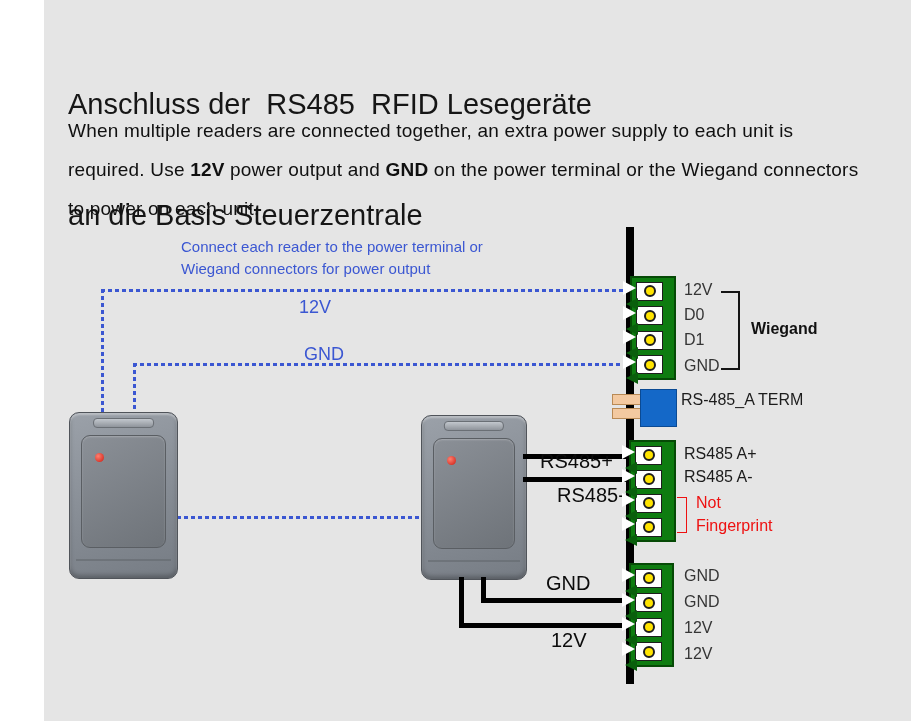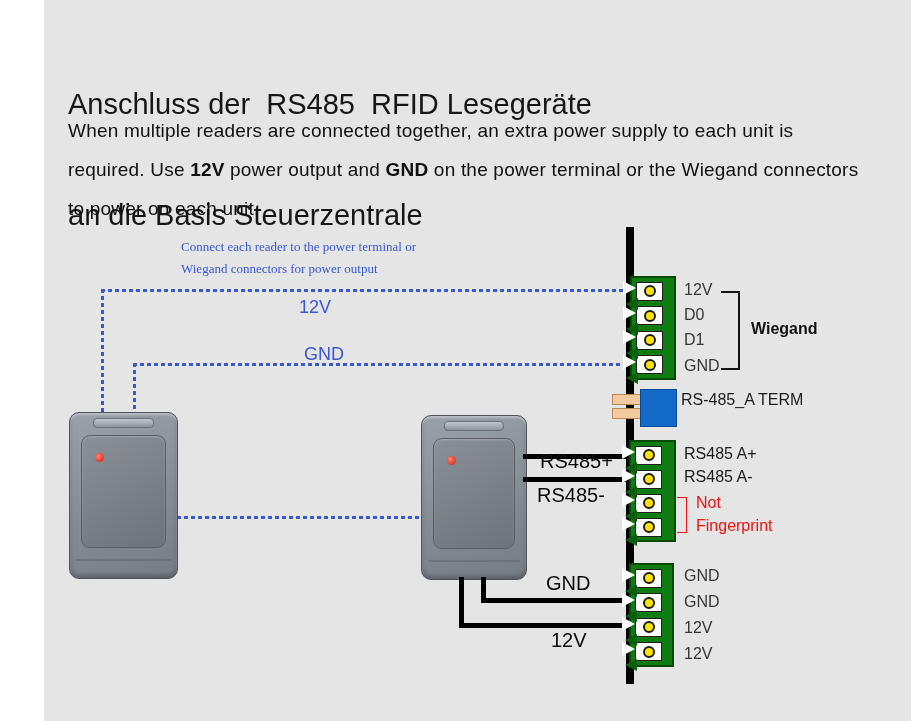--- a/index.html
+++ b/index.html
@@ -16,21 +16,21 @@
     position:relative;width:911px;height:721px;background:#e5e5e5;overflow:hidden;
     font-family:"Liberation Sans","DejaVu Sans",sans-serif;color:#1a1a1a;margin-left:44px;
   }
   .abs{position:absolute;}
   
   .title{left:24px;top:12px;font-size:29px;line-height:37px;white-space:pre-wrap;color:#161616;}
   .intro{left:24px;top:111px;font-size:19px;line-height:39px;letter-spacing:.2px;color:#101010;}
   .intro b{font-weight:bold;}
   
   .blue{color:var(--annotation-blue);}
-  .note{font-size:13px;line-height:21.5px;font-family:Liberation Serif, serif;}
+  .note{font-size:15px;line-height:21.5px;}
   .buslabel{font-size:18px;}
   .dash-h{height:3px;background:repeating-linear-gradient(90deg,var(--annotation-blue) 0 4px,transparent 4px 7px);}
   .dash-v{width:3px;background:repeating-linear-gradient(180deg,var(--annotation-blue) 0 4px,transparent 4px 7px);}
   
   .busbar{left:582px;top:227px;width:8px;height:457px;background:#000;}
   .wire{background:#000;}
   .wlabel{font-size:20px;color:#0c0c0c;}
   
   .tblock{
     background:var(--terminal-green);border:2px solid #064a06;box-sizing:border-box;
@@ -114,21 +114,21 @@
   </div>
 
   <div class="abs wire" style="left:479px;top:454px;width:110px;height:5px;"></div>
   <div class="abs wire" style="left:479px;top:477px;width:110px;height:5px;"></div>
   <div class="abs wire" style="left:437px;top:577px;width:5px;height:26px;"></div>
   <div class="abs wire" style="left:437px;top:598px;width:149px;height:5px;"></div>
   <div class="abs wire" style="left:415px;top:577px;width:5px;height:51px;"></div>
   <div class="abs wire" style="left:415px;top:623px;width:171px;height:5px;"></div>
 
   <div class="abs wlabel" style="left:496px;top:450px;">RS485+</div>
-  <div class="abs wlabel" style="left:493px;top:484px;">RS485-</div>
+  <div class="abs wlabel" style="left:513px;top:484px;">RS485-</div>
   <div class="abs wlabel" style="left:502px;top:572px;">GND</div>
   <div class="abs wlabel" style="left:507px;top:629px;">12V</div>
 
   <div class="abs tblock" style="left:586px;top:276px;width:46px;height:104px;">
     <div class="trow">
         <span class="acol">
           <span class="aw"></span>
           <span class="ag"></span>
         </span>
         <span class="pinbox">

